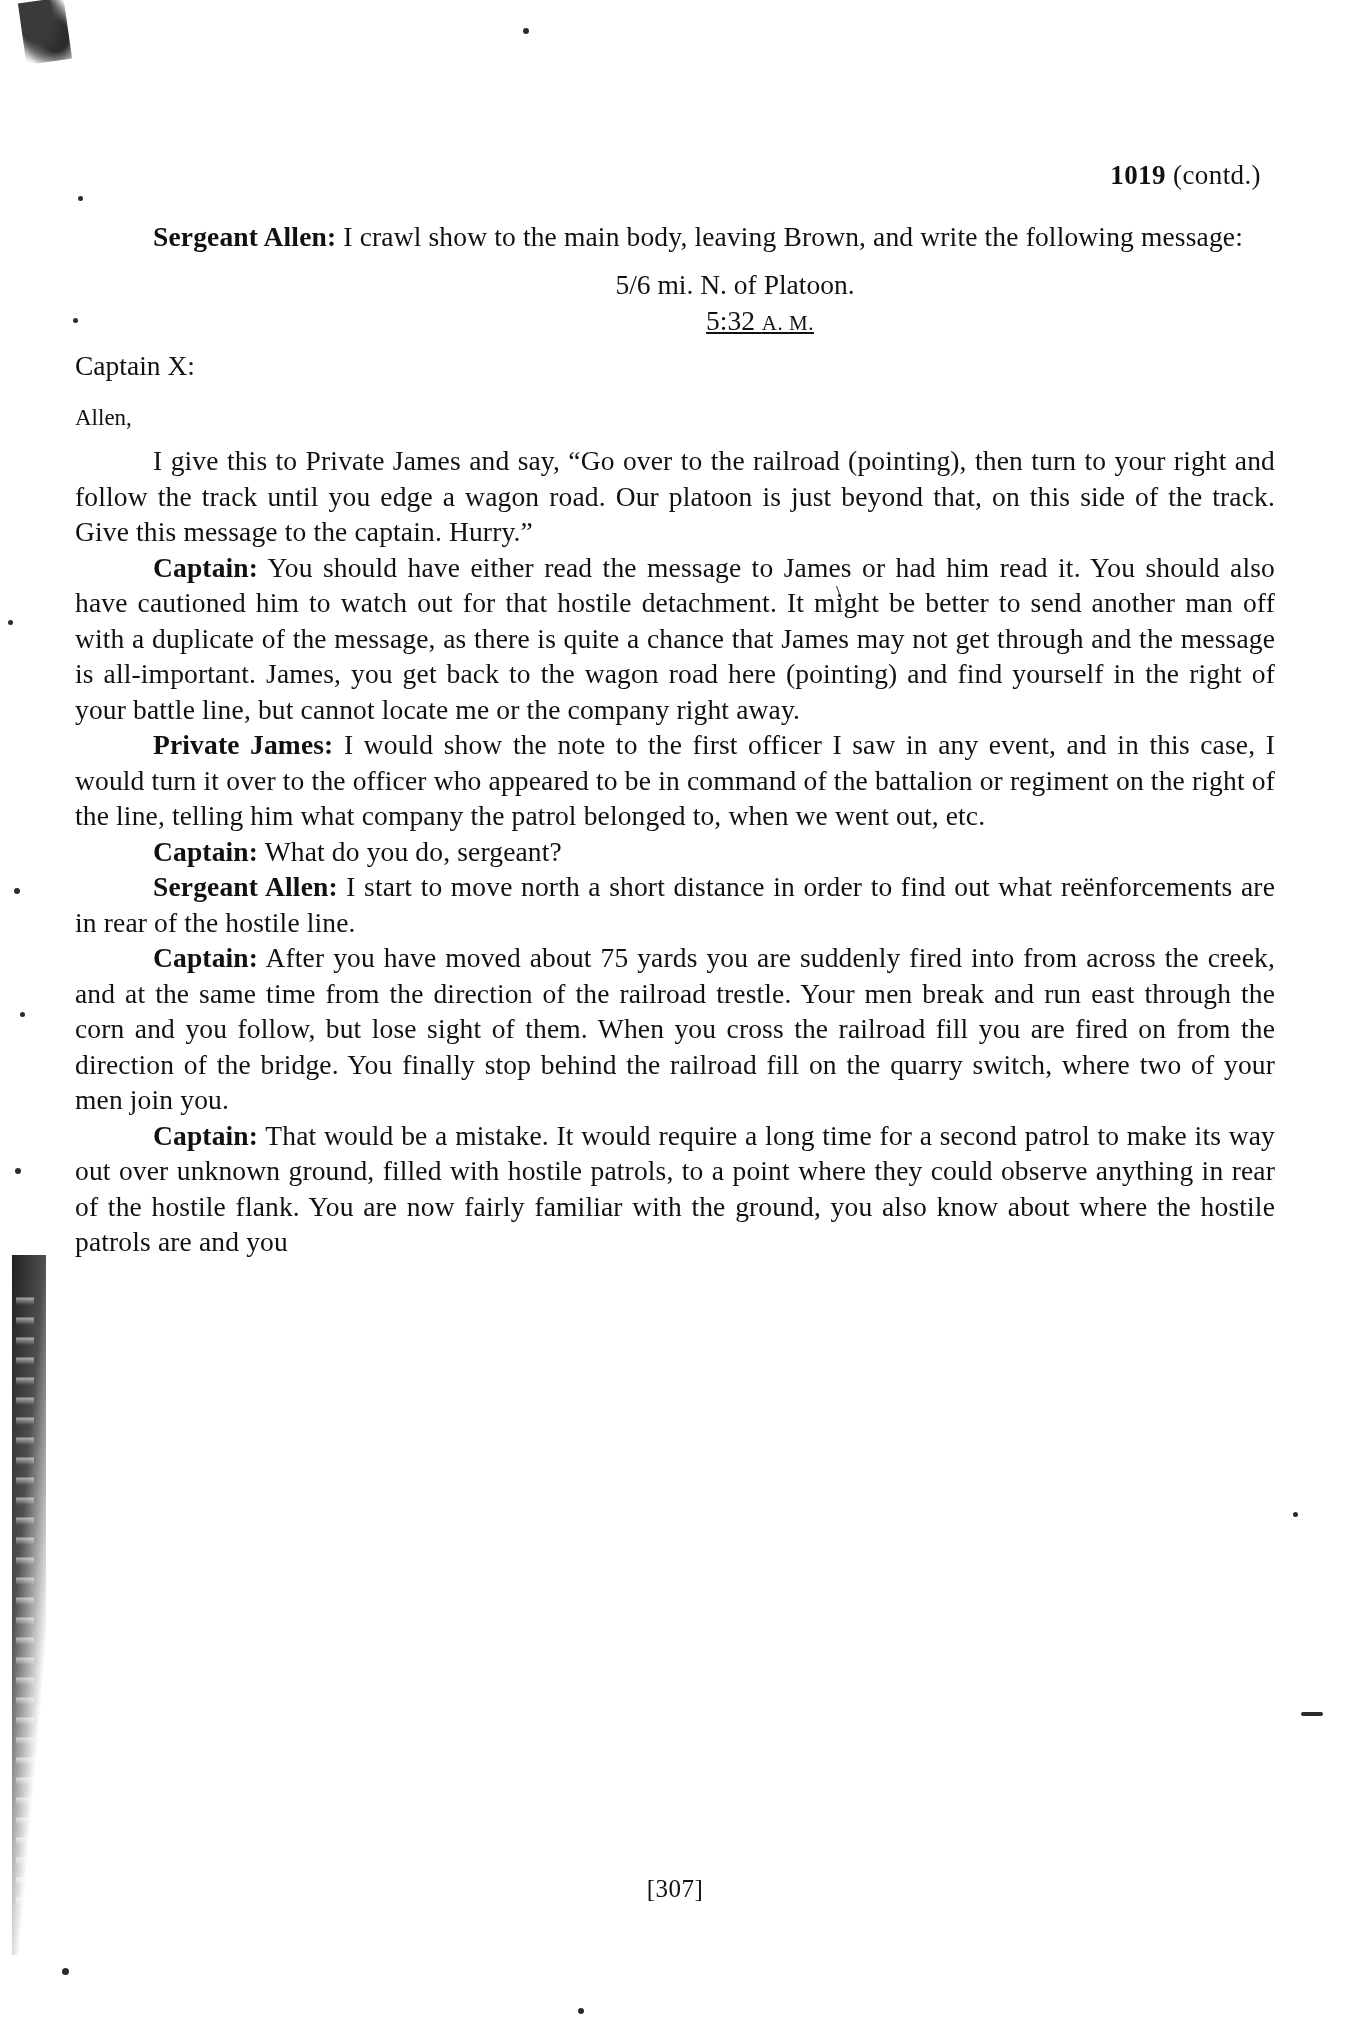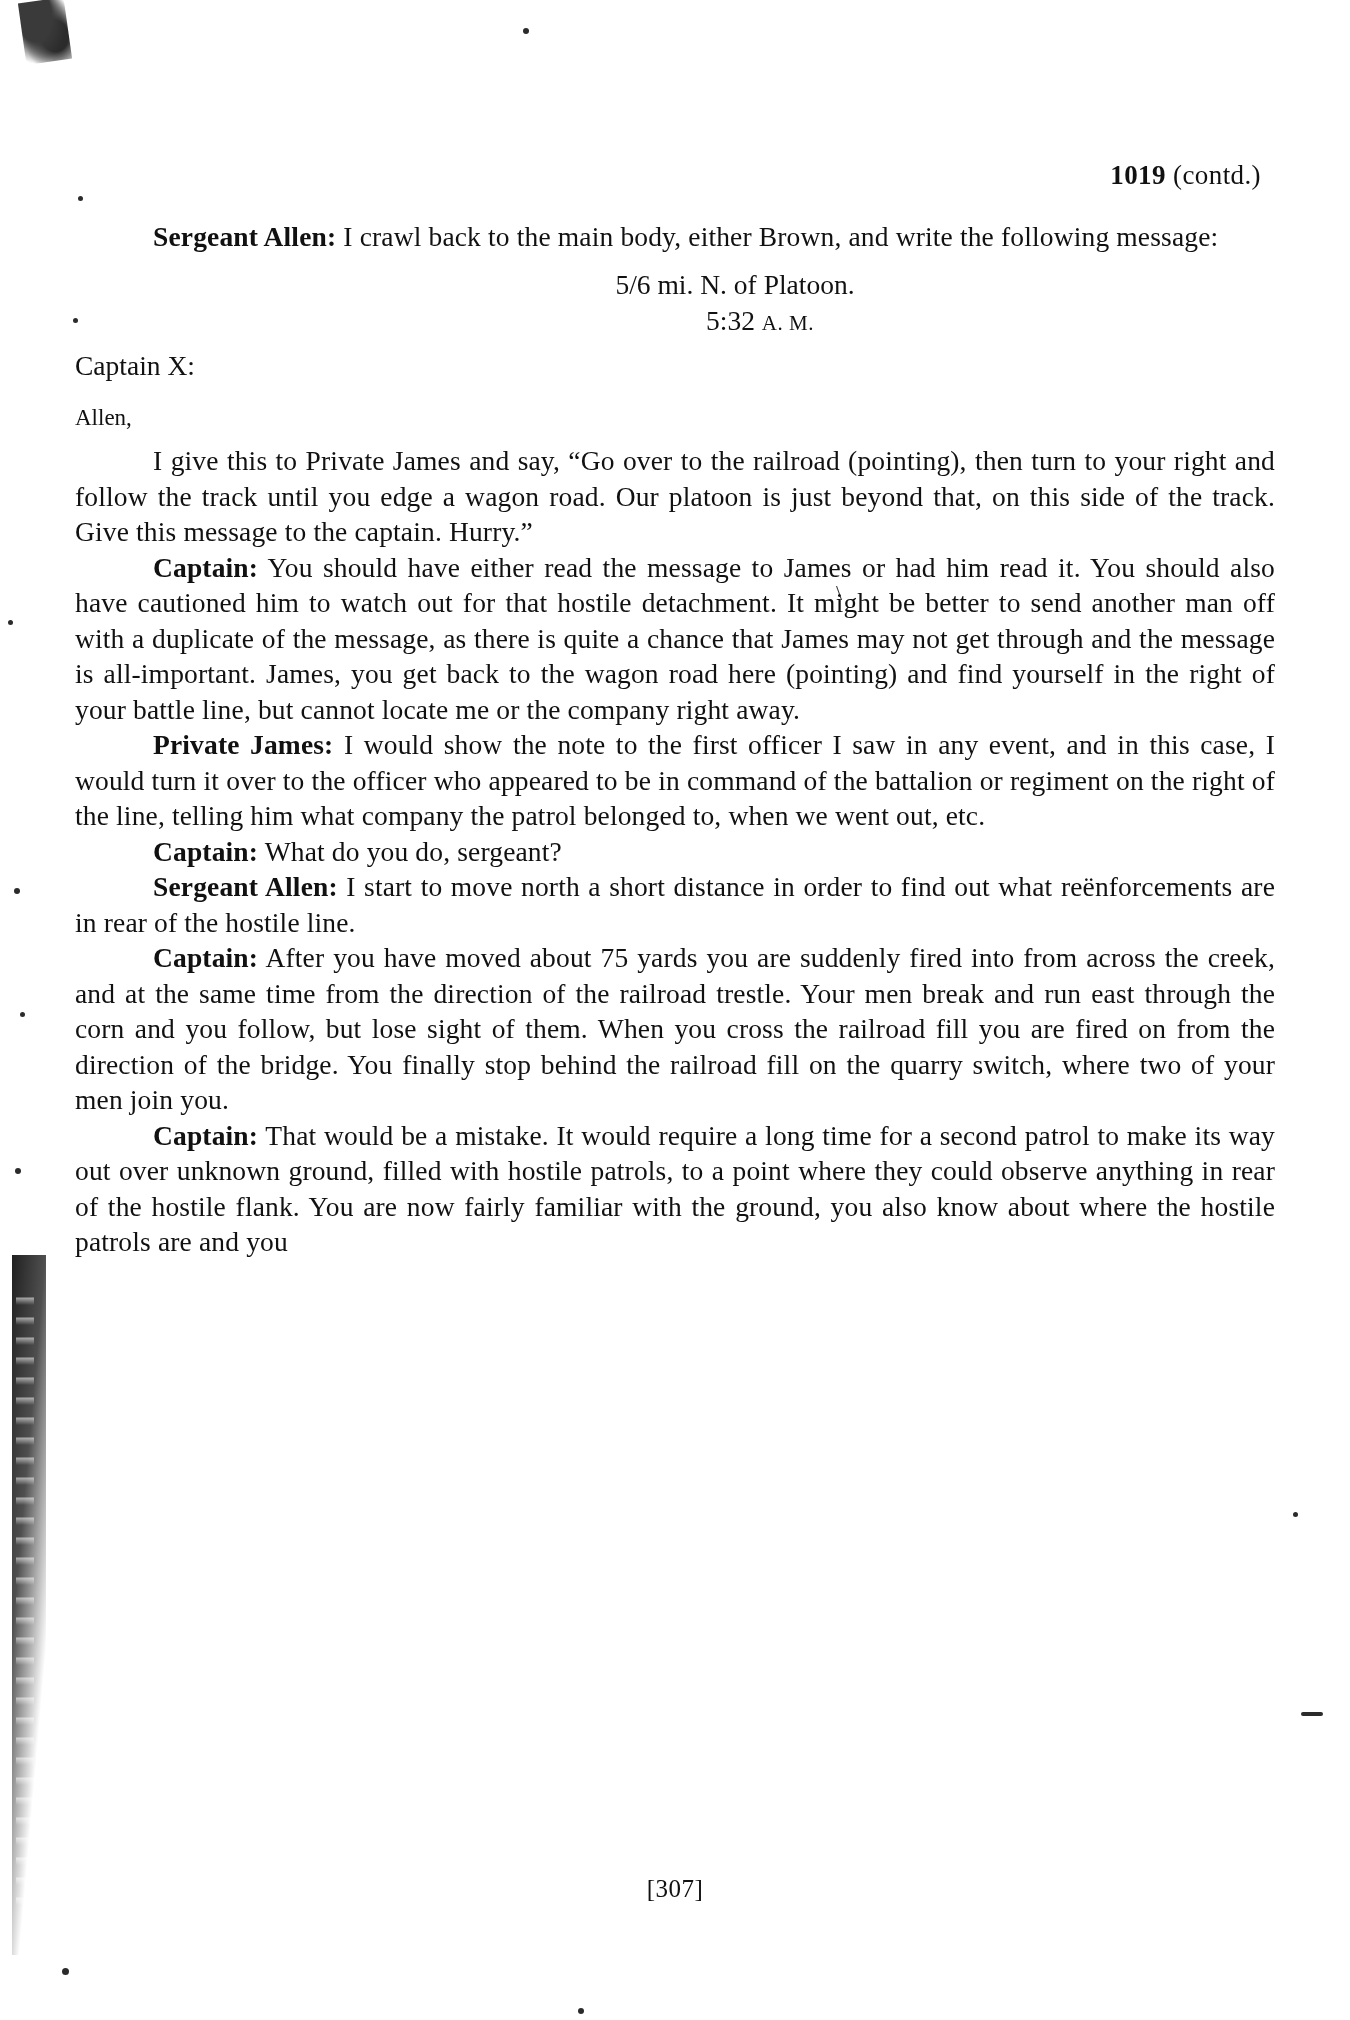--- a/index.html
+++ b/index.html
@@ -103,20 +103,21 @@
     line-height: 35.5px;
     text-align: center;
     padding-left: 120px;
   }
   .msg-time {
     margin: 2px 0 0 0;
     font-size: 27.5px;
     line-height: 34px;
     text-align: center;
     padding-left: 170px;
+    text-decoration: underline;
   }
   .small-caps { font-size: 21px; letter-spacing: 0.5px; }
 
   .addressee {
     margin: 8px 0 0 0;
     font-size: 27.5px;
     line-height: 35.5px;
   }
 
   .sig {
@@ -171,21 +172,21 @@
 <div class="stray-mark" style="left:836px; top:456px;"> </div>
 
 <div class="page">
   <div class="content">
 
     <div class="folio">
       <b>1019</b>
       <span>(contd.)</span>
     </div>
 
-    <p class="body indent"><span class="speaker">Sergeant Allen:</span><span> I crawl back to the main body, either Brown, and write the following message:</span></p>
+    <p class="body indent"><span class="speaker">Sergeant Allen:</span><span> I crawl show to the main body, leaving Brown, and write the following message:</span></p>
 
     <p class="msg-line">5/6 mi. N. of Platoon.</p>
     <p class="msg-time"><span>5:32</span> <span class="small-caps">A. M.</span></p>
 
     <p class="addressee">Captain X:</p>
 
 
     <p class="sig">Allen,</p>
 
     <p class="body indent gap">I give this to Private James and say, “Go over to the railroad (pointing), then turn to your right and follow the track until you edge a wagon road. Our platoon is just beyond that, on this side of the track. Give this message to the captain. Hurry.”</p>

